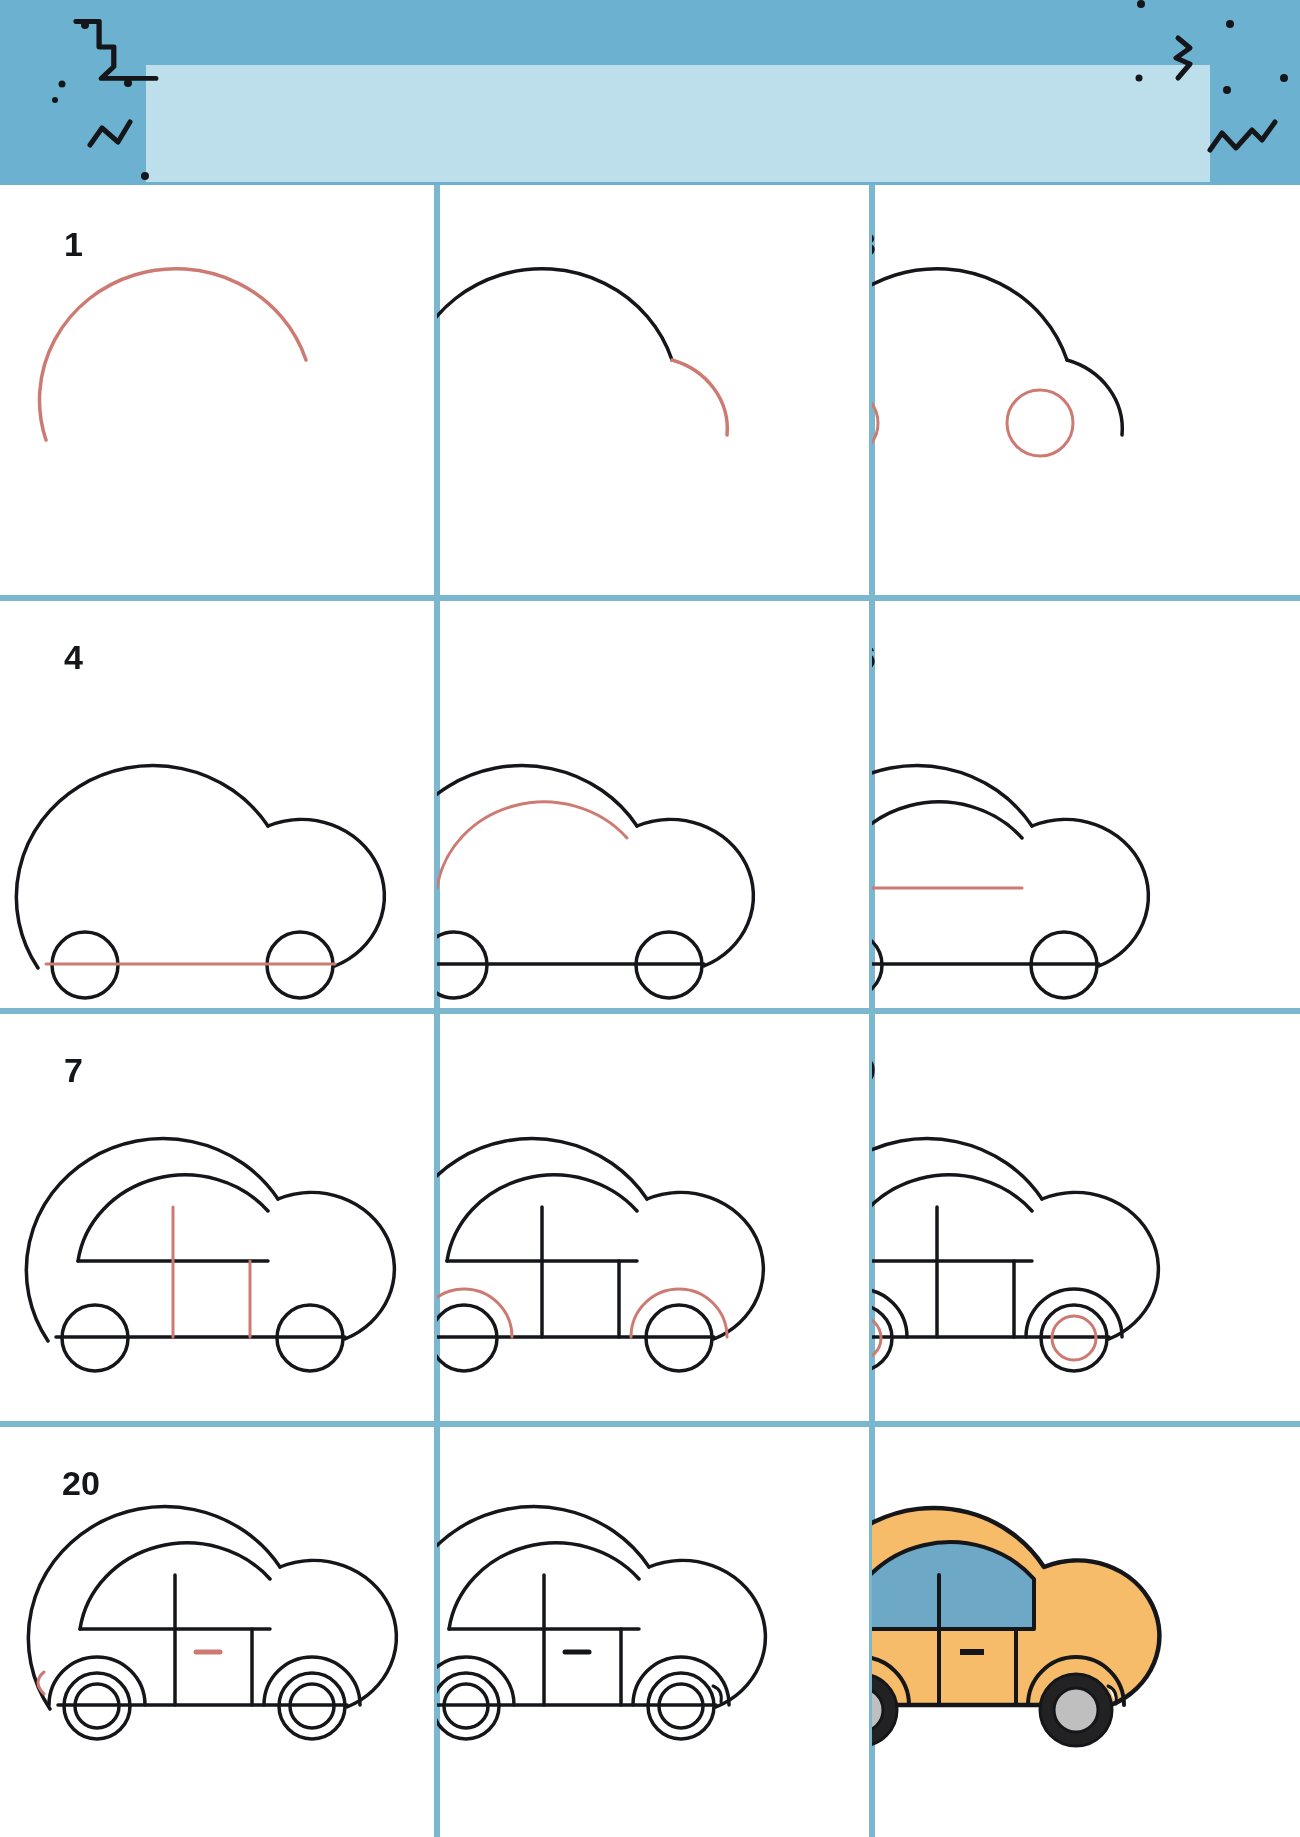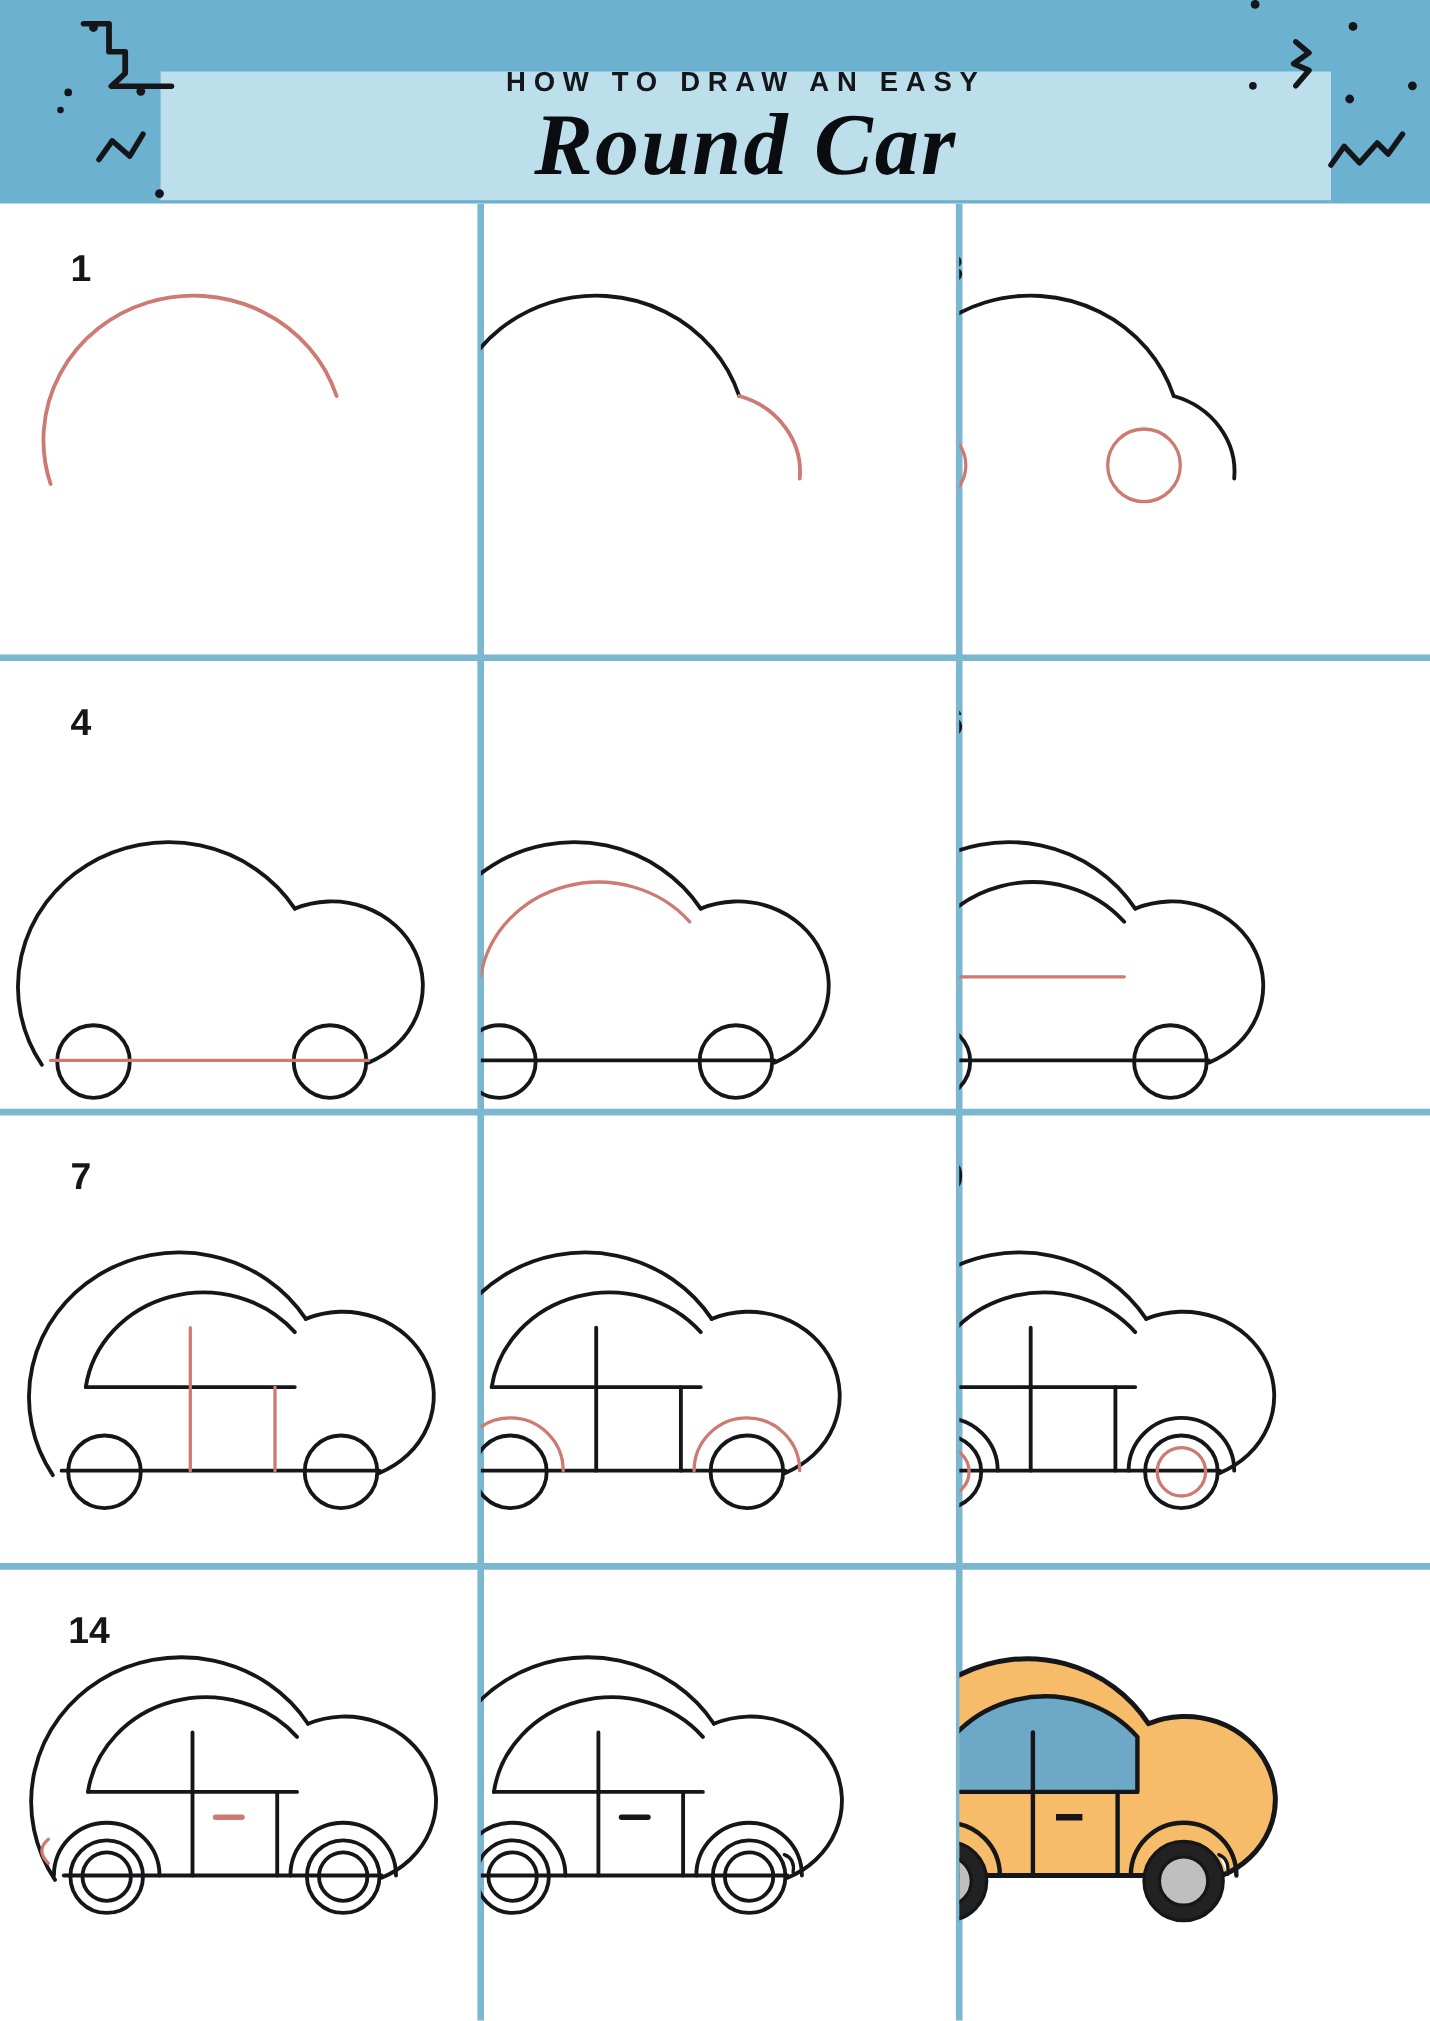--- a/index.html
+++ b/index.html
@@ -88,24 +88,20 @@
     <circle cx="1230" cy="24" r="4" fill="#15161a"></circle>
     <circle cx="1139" cy="78" r="3.5" fill="#15161a"></circle>
     <circle cx="1284" cy="78" r="4" fill="#15161a"></circle>
     <circle cx="1227" cy="90" r="4" fill="#15161a"></circle>
 
     <polyline points="1178,38 1190,48 1176,58 1190,64 1178,78" fill="none" stroke="#15161a" stroke-width="5" stroke-linecap="round" stroke-linejoin="round"></polyline>
 
     <polyline points="1210,150 1222,133 1236,148 1252,130 1262,140 1275,122" fill="none" stroke="#15161a" stroke-width="5" stroke-linecap="round" stroke-linejoin="round"></polyline>
   </svg>
 
-  <div class="header-text">
-    <div class="kicker">HOW TO DRAW AN EASY</div>
-    <div class="title">Round Car</div>
-  </div>
 </div>
 
 <div class="grid">
 
   <svg class="gridlines" viewBox="0 0 1300 1652">
     <g stroke="#7bb7cf" stroke-width="6">
       <line x1="437" y1="0" x2="437" y2="1652"></line>
       <line x1="872" y1="0" x2="872" y2="1652"></line>
       <line x1="0" y1="413" x2="1300" y2="413"></line>
       <line x1="0" y1="826" x2="1300" y2="826"></line>
@@ -219,21 +215,21 @@
       <line x1="65" y1="196" x2="65" y2="326" stroke="#15161a" stroke-width="3.5" stroke-linecap="round"></line>
       <line x1="142" y1="250" x2="142" y2="326" stroke="#15161a" stroke-width="3.5" stroke-linecap="round"></line>
       <path d="M-61,326 A 48 48 0 0 1 35,326" fill="none" stroke="#15161a" stroke-width="3.5" stroke-linecap="round"></path>
       <path d="M154,326 A 48 48 0 0 1 250,326" fill="none" stroke="#15161a" stroke-width="3.5" stroke-linecap="round"></path>
       <circle cx="-13" cy="327" r="22" fill="none" stroke="#cd7a72" stroke-width="3"></circle>
       <circle cx="202" cy="327" r="22" fill="none" stroke="#cd7a72" stroke-width="3"></circle>
     </svg>
   </div>
 
   <div class="cell" style="left:0;top:1239px;width:437px;height:413px;">
-    <div class="stepnum" style="left:62px;top:40px;">14</div>
+    <div class="stepnum" style="left:62px;top:40px;">20</div>
     <svg class="art" width="437" height="413" viewBox="0 0 437 413">
       <path d="M50,285 A 130 125 0 0 1 280,143" fill="none" stroke="#15161a" stroke-width="3.5" stroke-linecap="round"></path>
       <path d="M280,143 A 78 72 0 0 1 347,283" fill="none" stroke="#15161a" stroke-width="3.5" stroke-linecap="round"></path>
       <circle cx="97" cy="282" r="33" fill="none" stroke="#15161a" stroke-width="3.5"></circle>
       <circle cx="312" cy="282" r="33" fill="none" stroke="#15161a" stroke-width="3.5"></circle>
       <line x1="58" y1="281" x2="347" y2="281" stroke="#15161a" stroke-width="3.5" stroke-linecap="round"></line>
       <path d="M80,205 A 108 100 0 0 1 270,155" fill="none" stroke="#15161a" stroke-width="3.5" stroke-linecap="round"></path>
       <line x1="80" y1="205" x2="270" y2="205" stroke="#15161a" stroke-width="3.5" stroke-linecap="round"></line>
       <line x1="175" y1="151" x2="175" y2="281" stroke="#15161a" stroke-width="3.5" stroke-linecap="round"></line>
       <line x1="252" y1="205" x2="252" y2="281" stroke="#15161a" stroke-width="3.5" stroke-linecap="round"></line>

